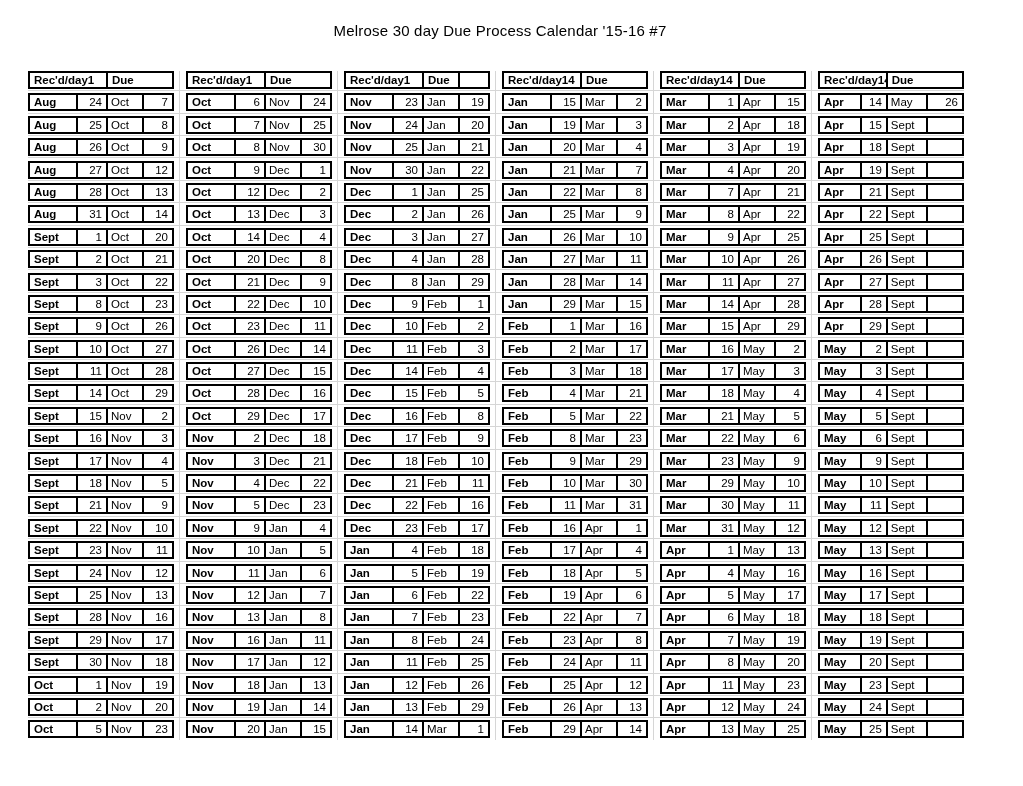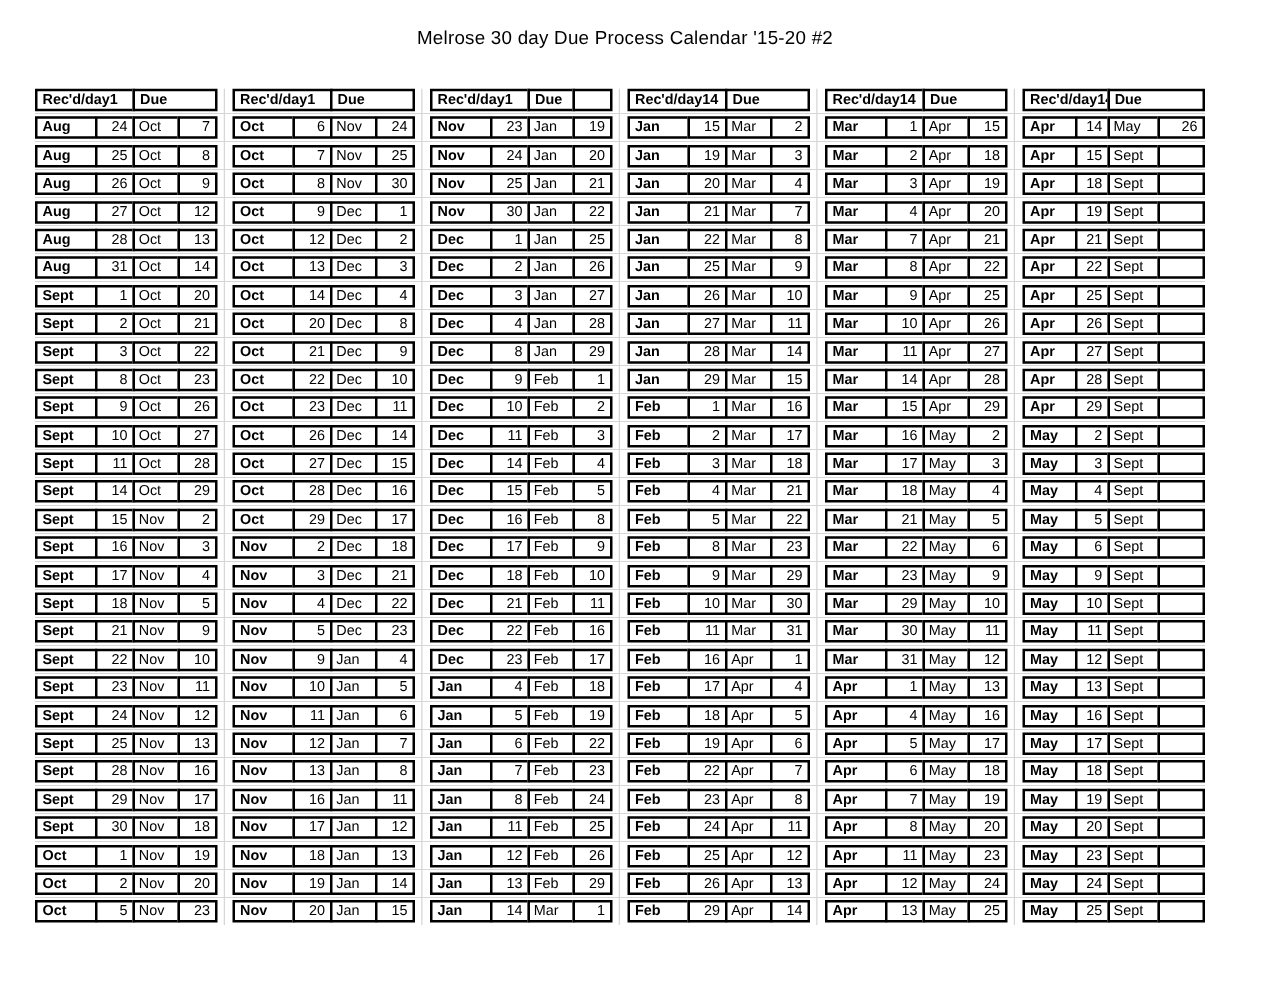--- a/index.html
+++ b/index.html
@@ -61,21 +61,21 @@
   }
   .cell:not(.first), .hcell:not(.first) { margin-left: -2px; }
   .hcell { font-weight: bold; padding-left: 4px; }
   .month { font-weight: bold; padding-left: 4px; }
   .monthdue { padding-left: 3px; }
   .num { justify-content: flex-end; padding-right: 4px; }
 </style>
 </head>
 <body>
 
-<div class="title">Melrose 30 day Due Process Calendar '15-20 #2</div>
+<div class="title">Melrose 30 day Due Process Calendar '15-16 #7</div>
 
 <div class="sheet">
   <div class="vline" style="left:151px"></div>
   <div class="vline" style="left:309px"></div>
   <div class="vline" style="left:467px"></div>
   <div class="vline" style="left:625px"></div>
   <div class="vline" style="left:783px"></div>
 
   <div class="col-table">
       <div class="row">

